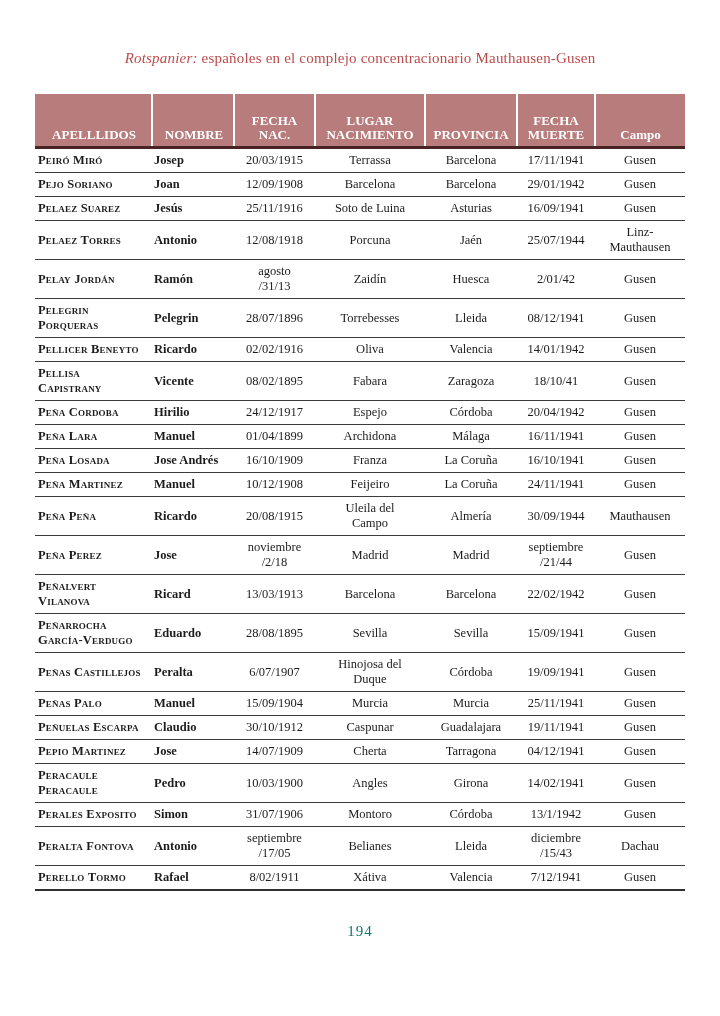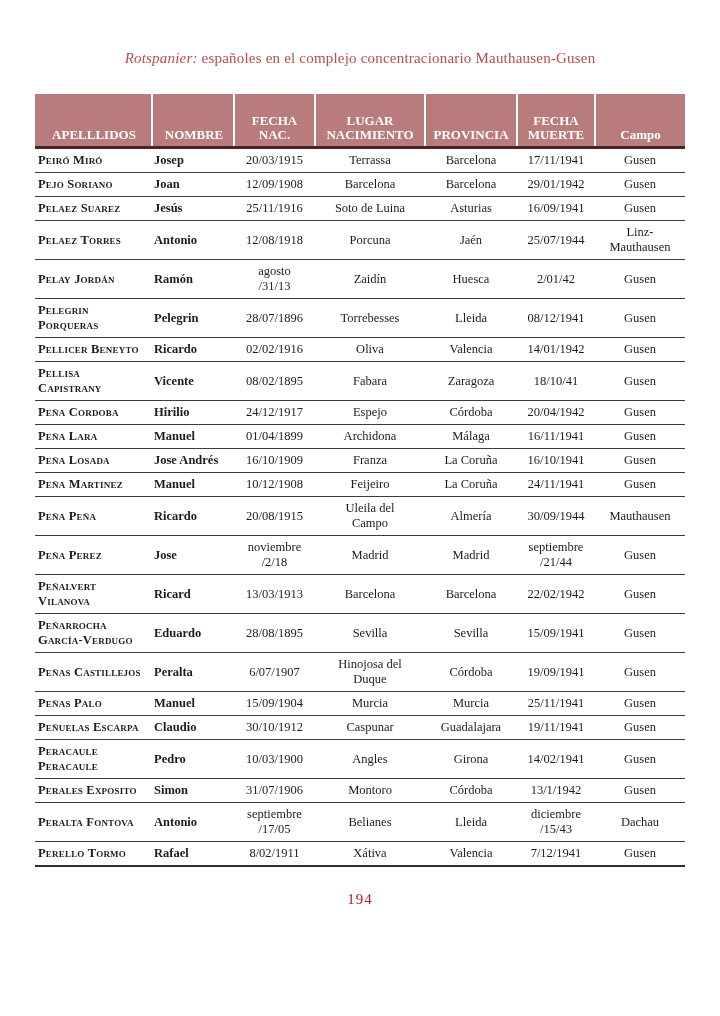--- a/index.html
+++ b/index.html
@@ -65,24 +65,24 @@
     font-variant: small-caps;
     font-weight: 600;
     letter-spacing: 0.2px;
   }
   td.col-nombre {
     text-align: left;
     font-weight: bold;
   }
 
   .page-number {
-    margin-top: 24px;
+    margin-top: 32px;
     text-align: center;
     font-size: 15px;
-    color: #b91c1c;
+    color: #0f766e;
     letter-spacing: 1px;
   }
 </style>
 </head>
 <body>
 
 <div class="page">
 
   <div class="title">
     <span class="t-italic">Rotspanier:</span>
@@ -289,20 +289,29 @@
         <tr>
           <td class="col-apellidos">Peñuelas Escarpa</td>
           <td class="col-nombre">Claudio</td>
           <td class="col-fecha_nac">30/10/1912</td>
           <td class="col-lugar">Caspunar</td>
           <td class="col-provincia">Guadalajara</td>
           <td class="col-fecha_muerte">19/11/1941</td>
           <td class="col-campo">Gusen</td>
         </tr>
         <tr>
+          <td class="col-apellidos">Pepio Martinez</td>
+          <td class="col-nombre">Jose</td>
+          <td class="col-fecha_nac">14/07/1909</td>
+          <td class="col-lugar">Cherta</td>
+          <td class="col-provincia">Tarragona</td>
+          <td class="col-fecha_muerte">04/12/1941</td>
+          <td class="col-campo">Gusen</td>
+        </tr>
+        <tr>
           <td class="col-apellidos">Peracaule
 Peracaule</td>
           <td class="col-nombre">Pedro</td>
           <td class="col-fecha_nac">10/03/1900</td>
           <td class="col-lugar">Angles</td>
           <td class="col-provincia">Girona</td>
           <td class="col-fecha_muerte">14/02/1941</td>
           <td class="col-campo">Gusen</td>
         </tr>
         <tr>

